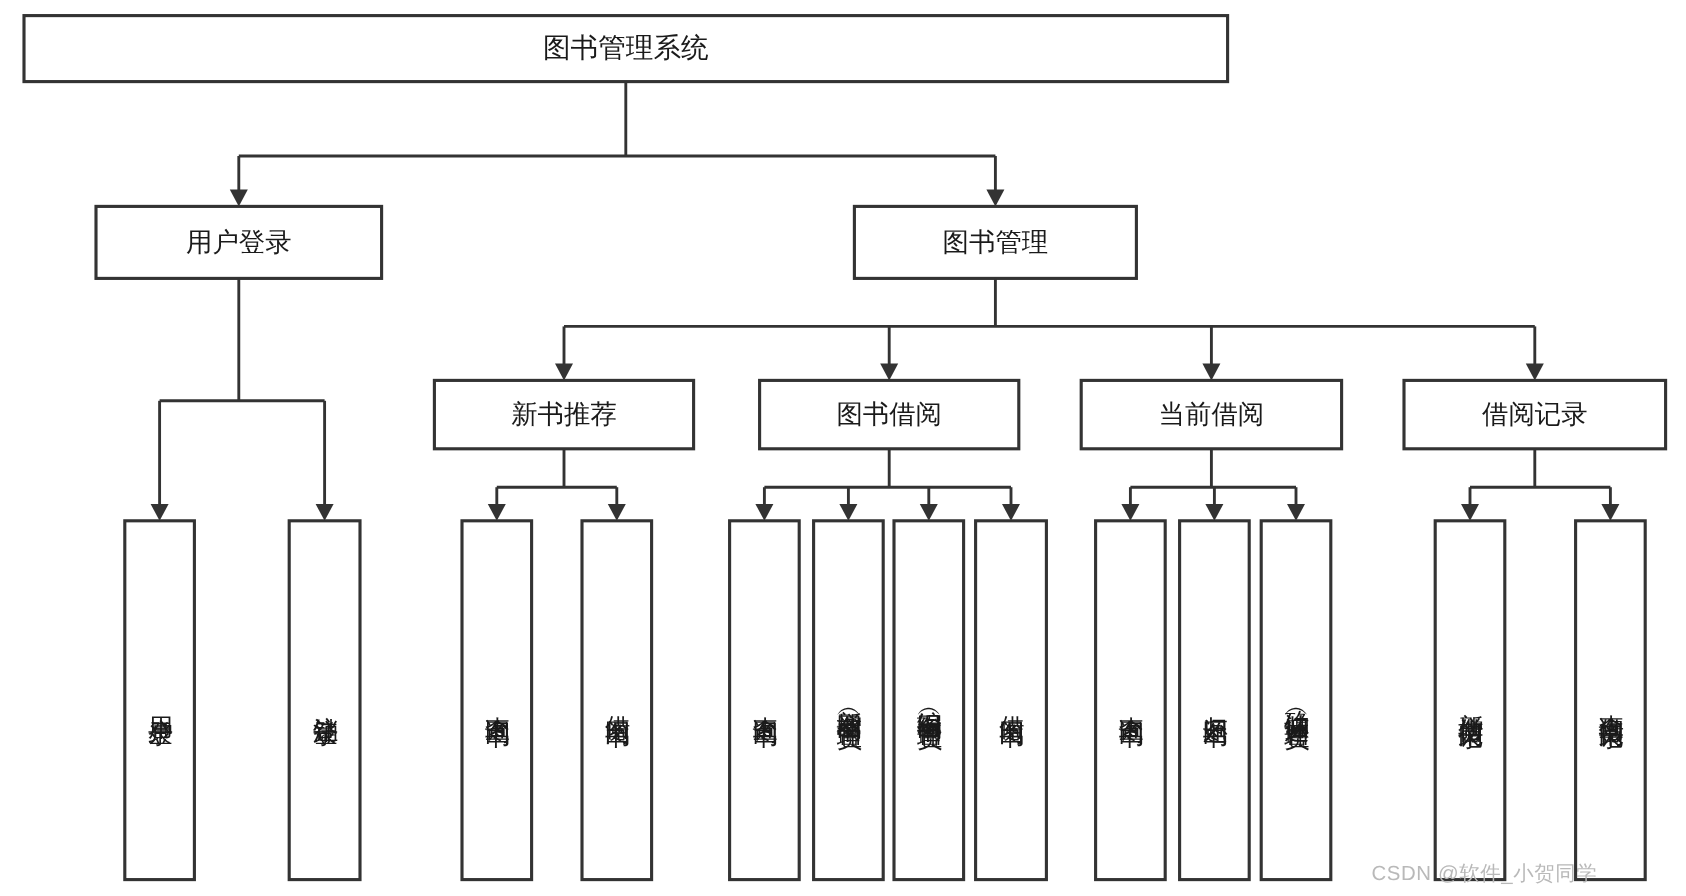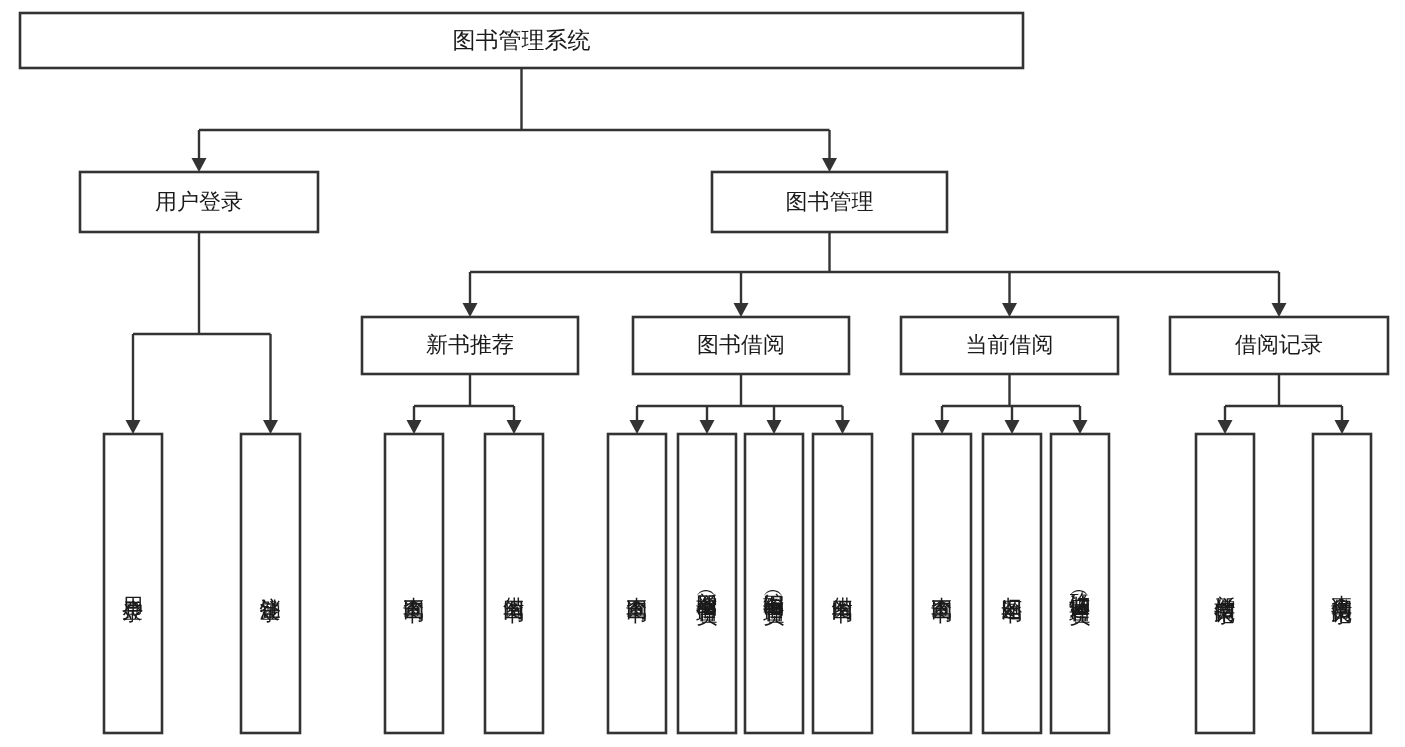--- a/index.html
+++ b/index.html
@@ -256,13 +256,14 @@
         <span class="leaf-label-text">确认归还（管理员）</span>
       </div>
       <div class="leaf-label-box" style="left: 1196px; top: 434px; width: 58px; height: 299px;">
         <span class="leaf-label-text">新增借阅记录</span>
       </div>
       <div class="leaf-label-box" style="left: 1313px; top: 434px; width: 58px; height: 299px;">
         <span class="leaf-label-text">查询借阅记录</span>
       </div>
     </div>
 
+  <div class="watermark">CSDN @软件_小贺同学</div>
 </div>
 
 </body></html>

